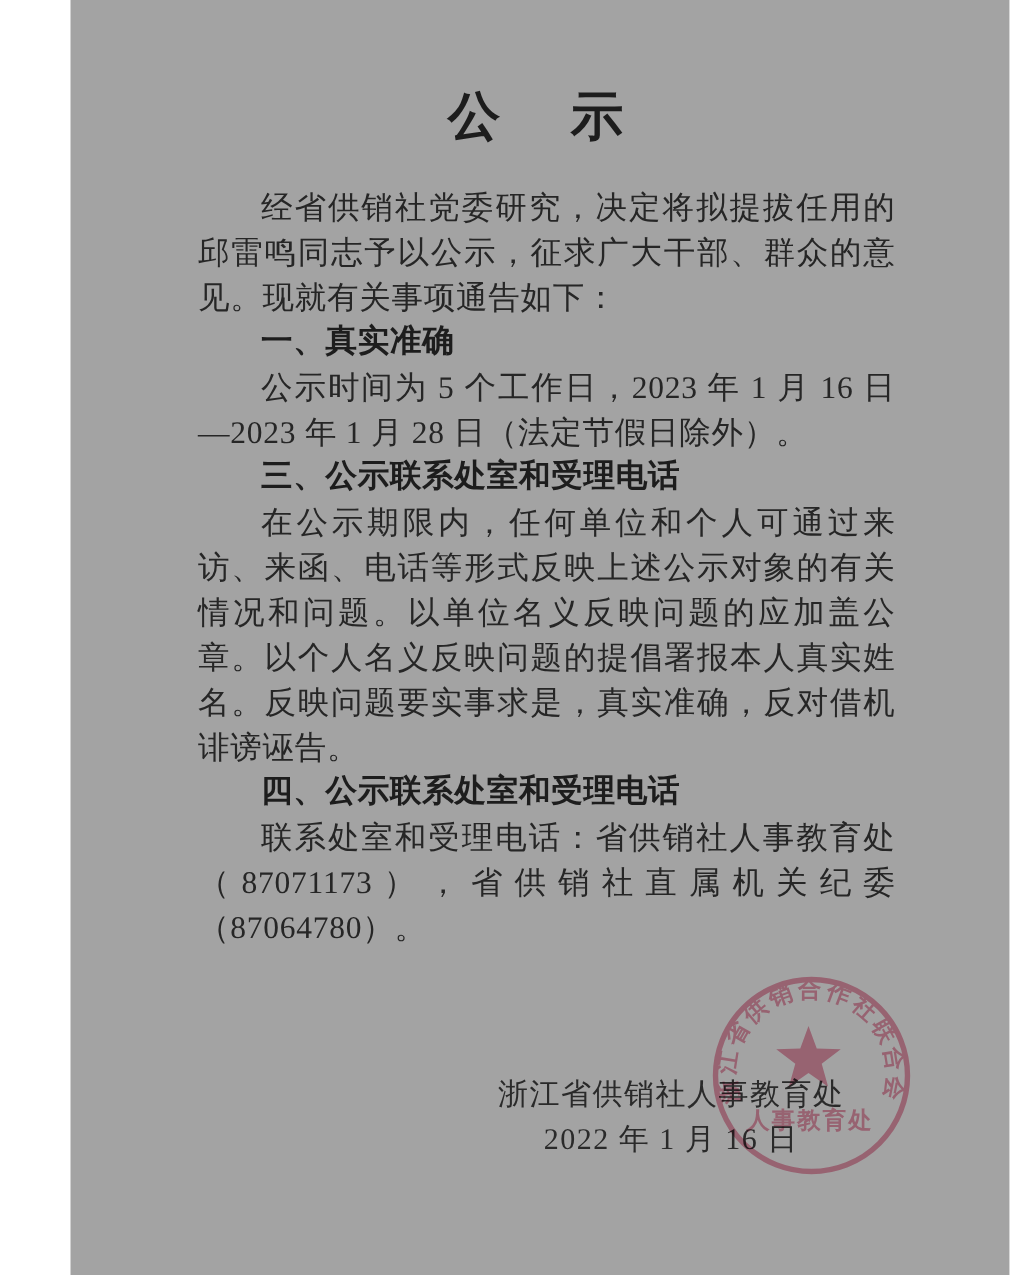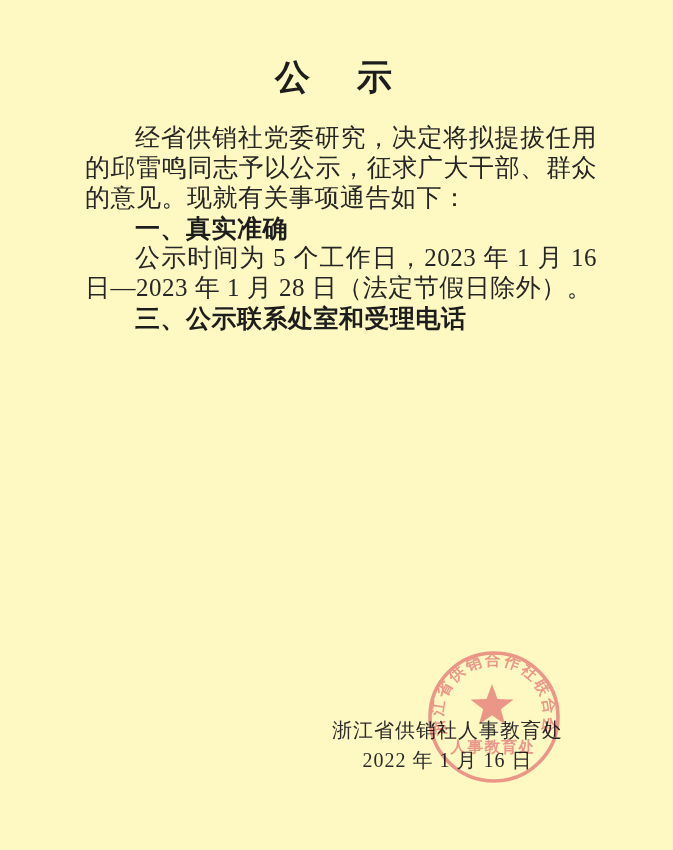--- a/index.html
+++ b/index.html
@@ -4,35 +4,35 @@
 <style>
   html, body { margin: 0; padding: 0; }
   body {
     width: 673px; height: 850px;
     background: #ffffff;
     font-family: "Liberation Serif", "DejaVu Serif", serif;
     color: #262626;
     position: relative;
     overflow: hidden;
   }
-  .page { position: absolute; inset: 0; background: #fef9c3; }
+  .page { position: absolute; inset: 0; background: #a3a3a3; margin-left: 47px; }
 
   .doc-title {
     margin-top: 54px;
     text-align: center;
     font-family: "Liberation Sans", "DejaVu Sans", sans-serif;
     font-weight: 700;
     font-size: 35px;
     letter-spacing: 6px;
     color: #1d1d1d;
   }
 
   .content {
     margin: 22px 76px 0 85px;
-    font-size: 25px;
+    font-size: 21px;
     line-height: 30px;
     text-align: justify;
     letter-spacing: 0.5px;
   }
   .content p { margin: 0; text-indent: 2em; }
   .content .sec-heading {
     font-family: "Liberation Sans", "DejaVu Sans", sans-serif;
     font-weight: 700;
     color: #1d1d1d;
     letter-spacing: 0.5px;
@@ -73,21 +73,24 @@
   <div class="doc-title">公　示</div>
 
   <div class="content">
     <p>经省供销社党委研究，决定将拟提拔任用的邱雷鸣同志予以公示，征求广大干部、群众的意见。现就有关事项通告如下：</p>
 
     <p class="sec-heading">一、真实准确</p>
 
     <p>公示时间为 5 个工作日，2023 年 1 月 16 日—2023 年 1 月 28 日（法定节假日除外）。</p>
 
     <p class="sec-heading">三、公示联系处室和受理电话</p>
+    <p>在公示期限内，任何单位和个人可通过来访、来函、电话等形式反映上述公示对象的有关情况和问题。以单位名义反映问题的应加盖公章。以个人名义反映问题的提倡署报本人真实姓名。反映问题要实事求是，真实准确，反对借机诽谤诬告。</p>
 
+    <p class="sec-heading">四、公示联系处室和受理电话</p>
+    <p>联系处室和受理电话：省供销社人事教育处（87071173），省供销社直属机关纪委（87064780）。</p>
   </div>
 
   <div class="signature">
     <div class="sig-org">浙江省供销社人事教育处</div>
     <div class="sig-date">2022 年 1 月 16 日</div>
   </div>
 
   <svg class="seal" viewBox="0 0 164 164" aria-hidden="true">
     <circle cx="82" cy="82" r="64" fill="none" stroke-width="3.6" stroke="#e8819e"></circle>
     <path id="sealArc" fill="none" d="M 39.9 109.5 A 51 51 0 1 1 124.1 109.5"></path>

